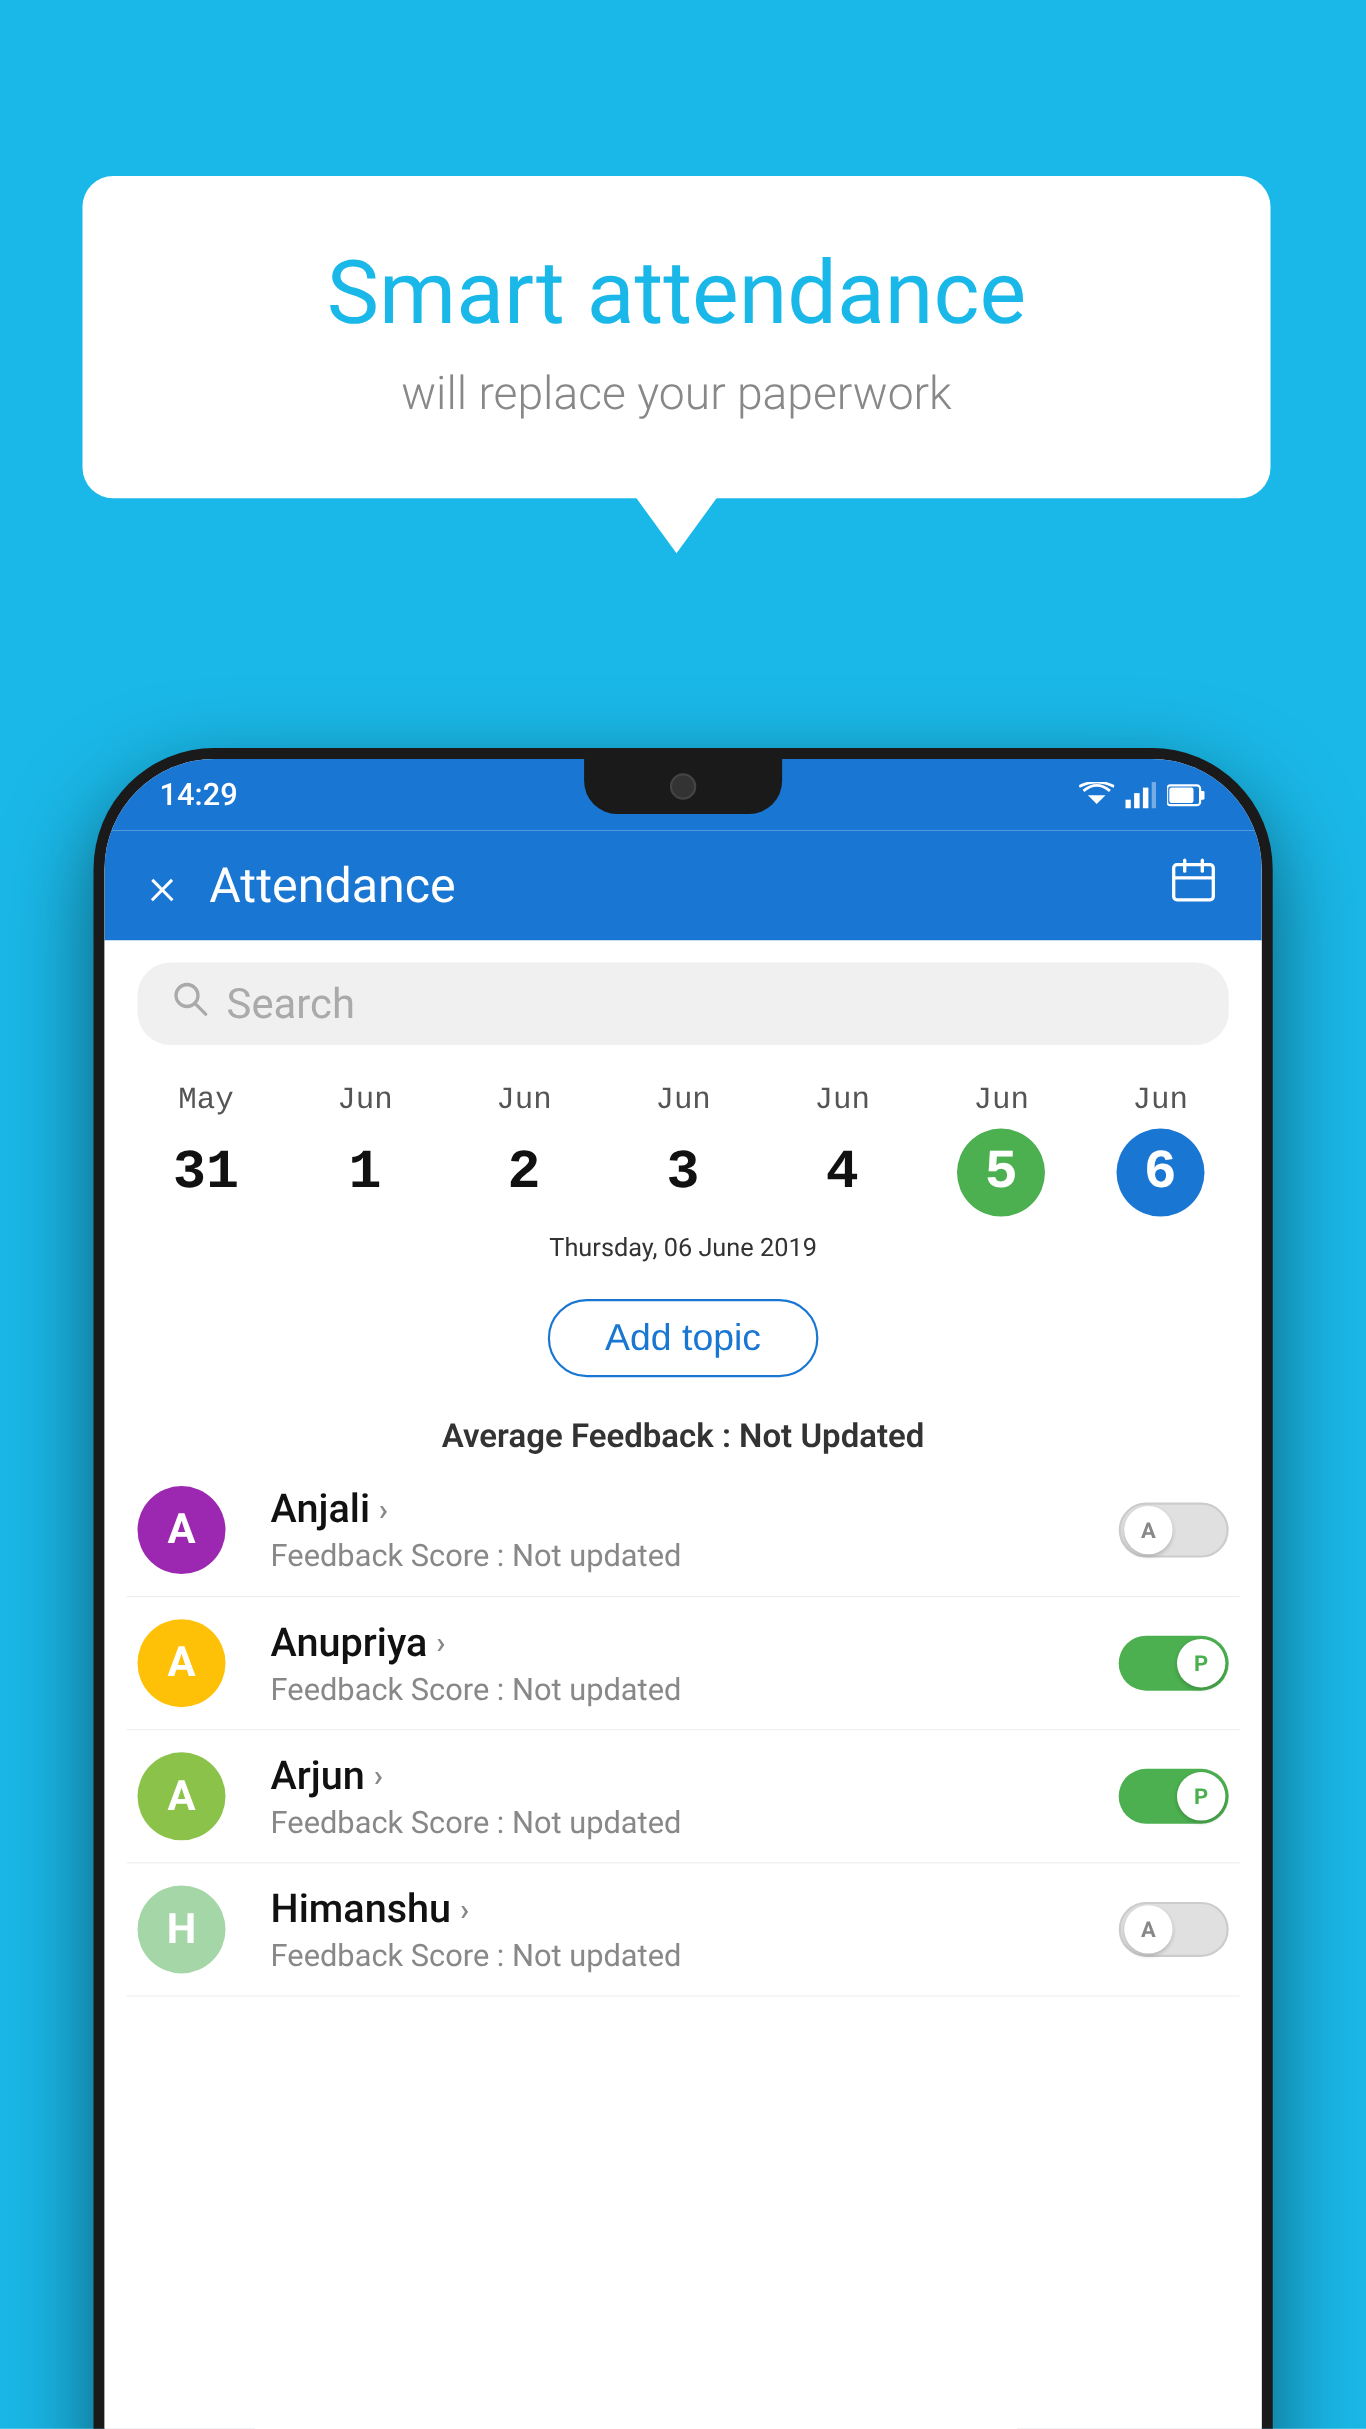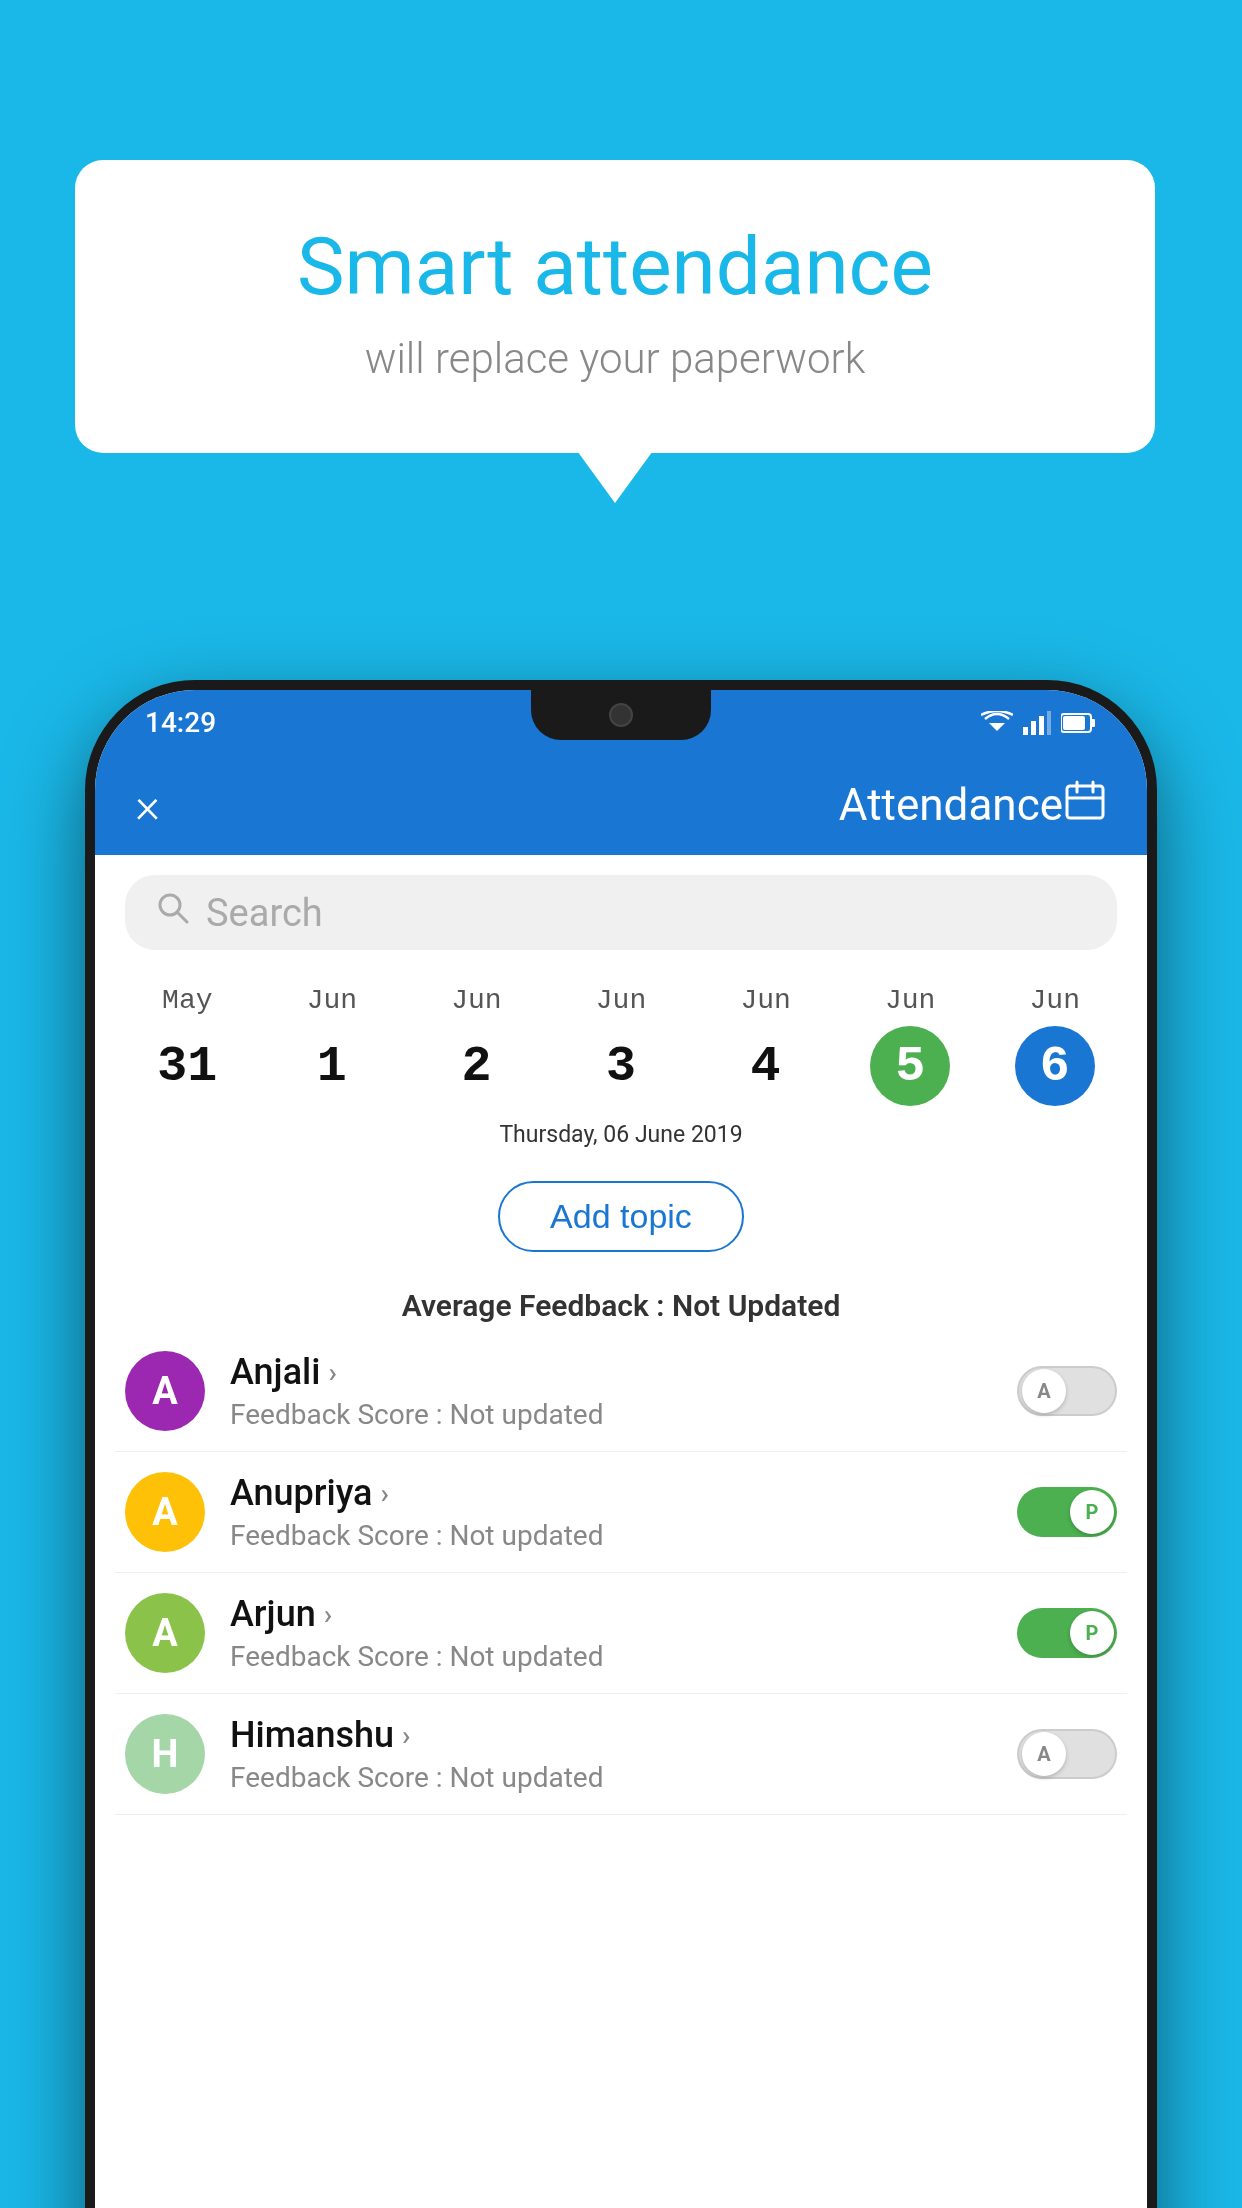--- a/index.html
+++ b/index.html
@@ -141,21 +141,20 @@
       font-weight: 300;
       cursor: pointer;
       margin-right: 30px;
     }
 
     .app-bar-title {
       color: white;
       font-size: 44px;
       font-weight: 400;
       flex: 1;
-      text-align: right;
     }
 
     .app-bar-calendar {
       color: white;
       font-size: 44px;
     }
 
     
     .screen-content {
       position: absolute;
@@ -291,21 +290,21 @@
       align-items: center;
       justify-content: center;
       font-size: 38px;
       font-weight: 700;
       color: white;
       flex-shrink: 0;
     }
 
     .student-info {
       flex: 1;
-      margin-left: 25px;
+      margin-left: 41px;
     }
 
     .student-name {
       font-size: 36px;
       font-weight: 500;
       color: #111;
       display: flex;
       align-items: center;
       gap: 8px;
     }

